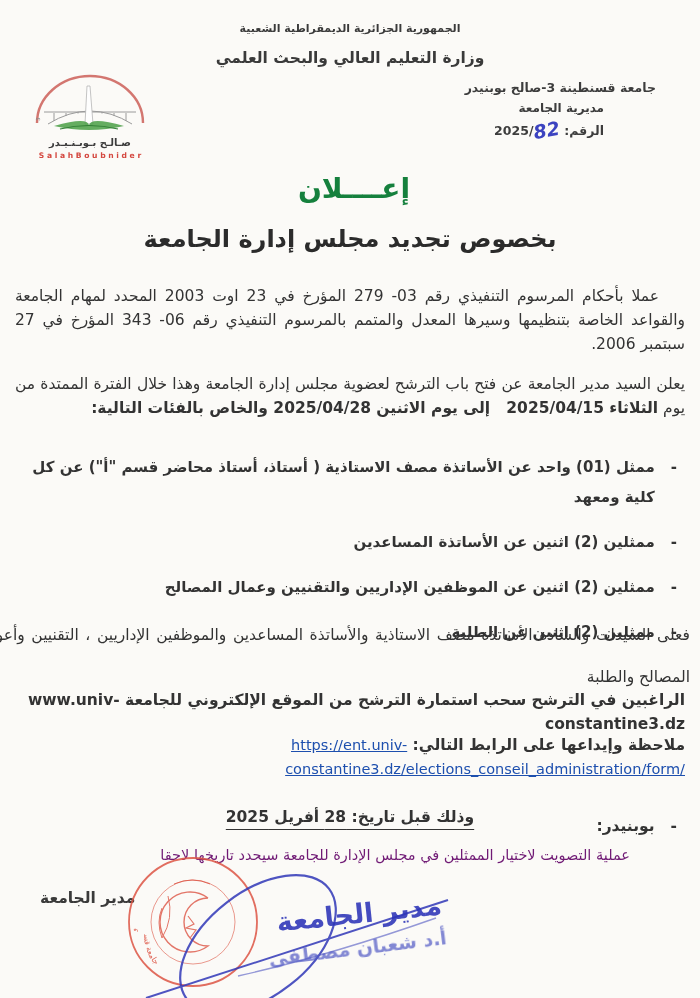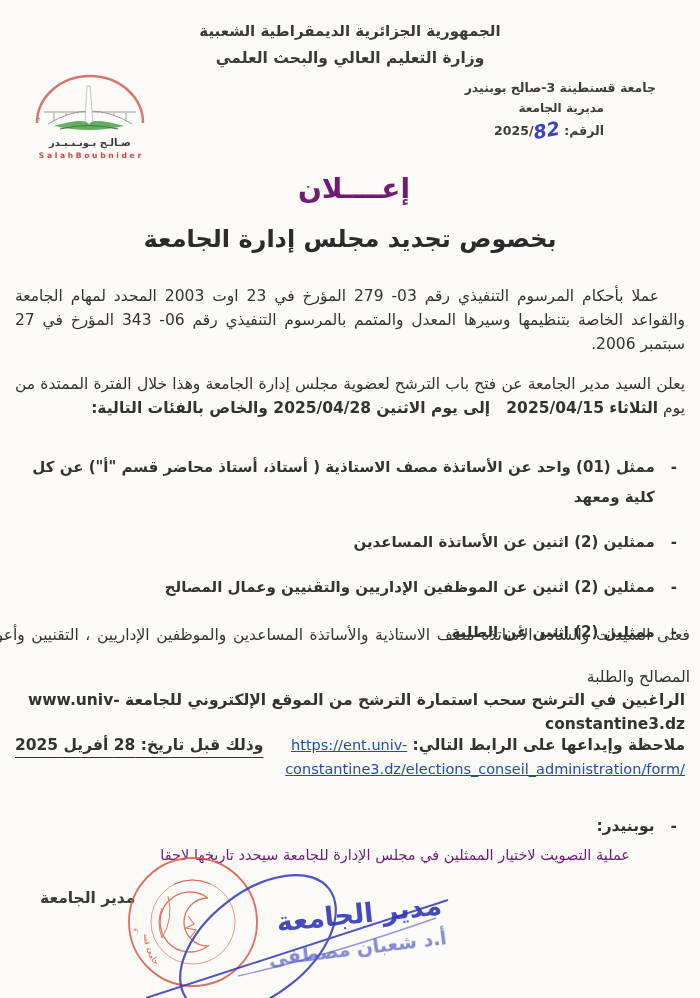--- a/index.html
+++ b/index.html
@@ -6,48 +6,48 @@
   body{
     width:700px;height:998px;position:relative;overflow:hidden;
     background:#fbfaf7;
     font-family:"DejaVu Sans", sans-serif;
     color:#2e2e2e;
     direction:rtl;
   }
   .abs{position:absolute;}
   
   .hdr{left:0;right:0;text-align:center;font-weight:bold;color:#3a3a3a;}
-  .hdr1{top:22px;font-size:15px;letter-spacing:.3px;}
+  .hdr1{top:22px;font-size:11px;letter-spacing:.3px;}
   .hdr2{top:49px;font-size:15.5px;}
   .org{right:44px;text-align:right;font-weight:bold;color:#3d3d3d;}
   .org1{top:80px;font-size:12.5px;}
   .org2{top:101px;right:96px;font-size:12px;}
   .org3{top:119px;right:96px;font-size:12.5px;}
   .hand-num{
     display:inline-block;color:#3c43c0;font-size:19px;font-style:italic;
     font-weight:bold;transform:rotate(-10deg) translateY(2px);line-height:1;
   }
   
-  .title{left:0;right:0;top:172px;text-align:center;font-size:28px;font-weight:bold;color:#701a75;padding-left:8px;}
+  .title{left:0;right:0;top:172px;text-align:center;font-size:28px;font-weight:bold;color:#15803d;padding-left:8px;}
   .subtitle{left:0;right:0;top:225px;text-align:center;font-size:24px;font-weight:bold;color:#2b2b2b;}
   
   .para{right:15px;left:15px;font-size:15.5px;line-height:24px;text-align:justify;color:#333;}
   .p1{top:284px;}
   .p1 .indent{display:inline-block;width:26px;}
   .p2{top:372px;}
   .b{font-weight:bold;}
   .bullets{top:452px;right:15px;left:15px;}
   .bullet{display:flex;flex-direction:row;gap:16px;justify-content:flex-start;
           font-size:15px;font-weight:bold;line-height:30px;margin-bottom:15px;color:#333;}
   .dash{flex:0 0 auto;padding-right:8px;}
   .p3{top:614px;line-height:42px;right:10px;left:-20px;}
   .p4{top:688px;text-align:right;font-weight:bold;}
   .p5{top:733px;text-align:right;font-weight:bold;}
   .link{color:#1d4fae;font-weight:normal;text-decoration:underline;direction:ltr;unicode-bidi:embed;font-size:14.5px;}
-  .p6{top:733px;text-align:left;font-weight:bold;text-decoration:underline;text-underline-offset:7px;}
+  .p6{top:805px;text-align:center;font-weight:bold;text-decoration:underline;text-underline-offset:7px;}
   .note-row{top:817px;right:15px;left:15px;display:flex;gap:16px;font-size:15.5px;font-weight:bold;color:#333;}
   .note-text{top:847px;right:70px;left:15px;font-size:14.5px;font-weight:normal;color:#701a75;text-align:right;}
   .director{top:889px;left:40px;font-size:15.5px;font-weight:bold;color:#3a3a3a;}
   
   .stamp-red{left:104px;top:838px;width:178px;height:160px;}
   .stamp-blue-svg{left:118px;top:852px;width:350px;height:146px;}
   .stamp-blue-title{
     left:276px;top:898px;font-size:27px;font-weight:bold;color:#2c34b8;
     transform:rotate(-6deg);opacity:.88;letter-spacing:1px;white-space:nowrap;
   }

